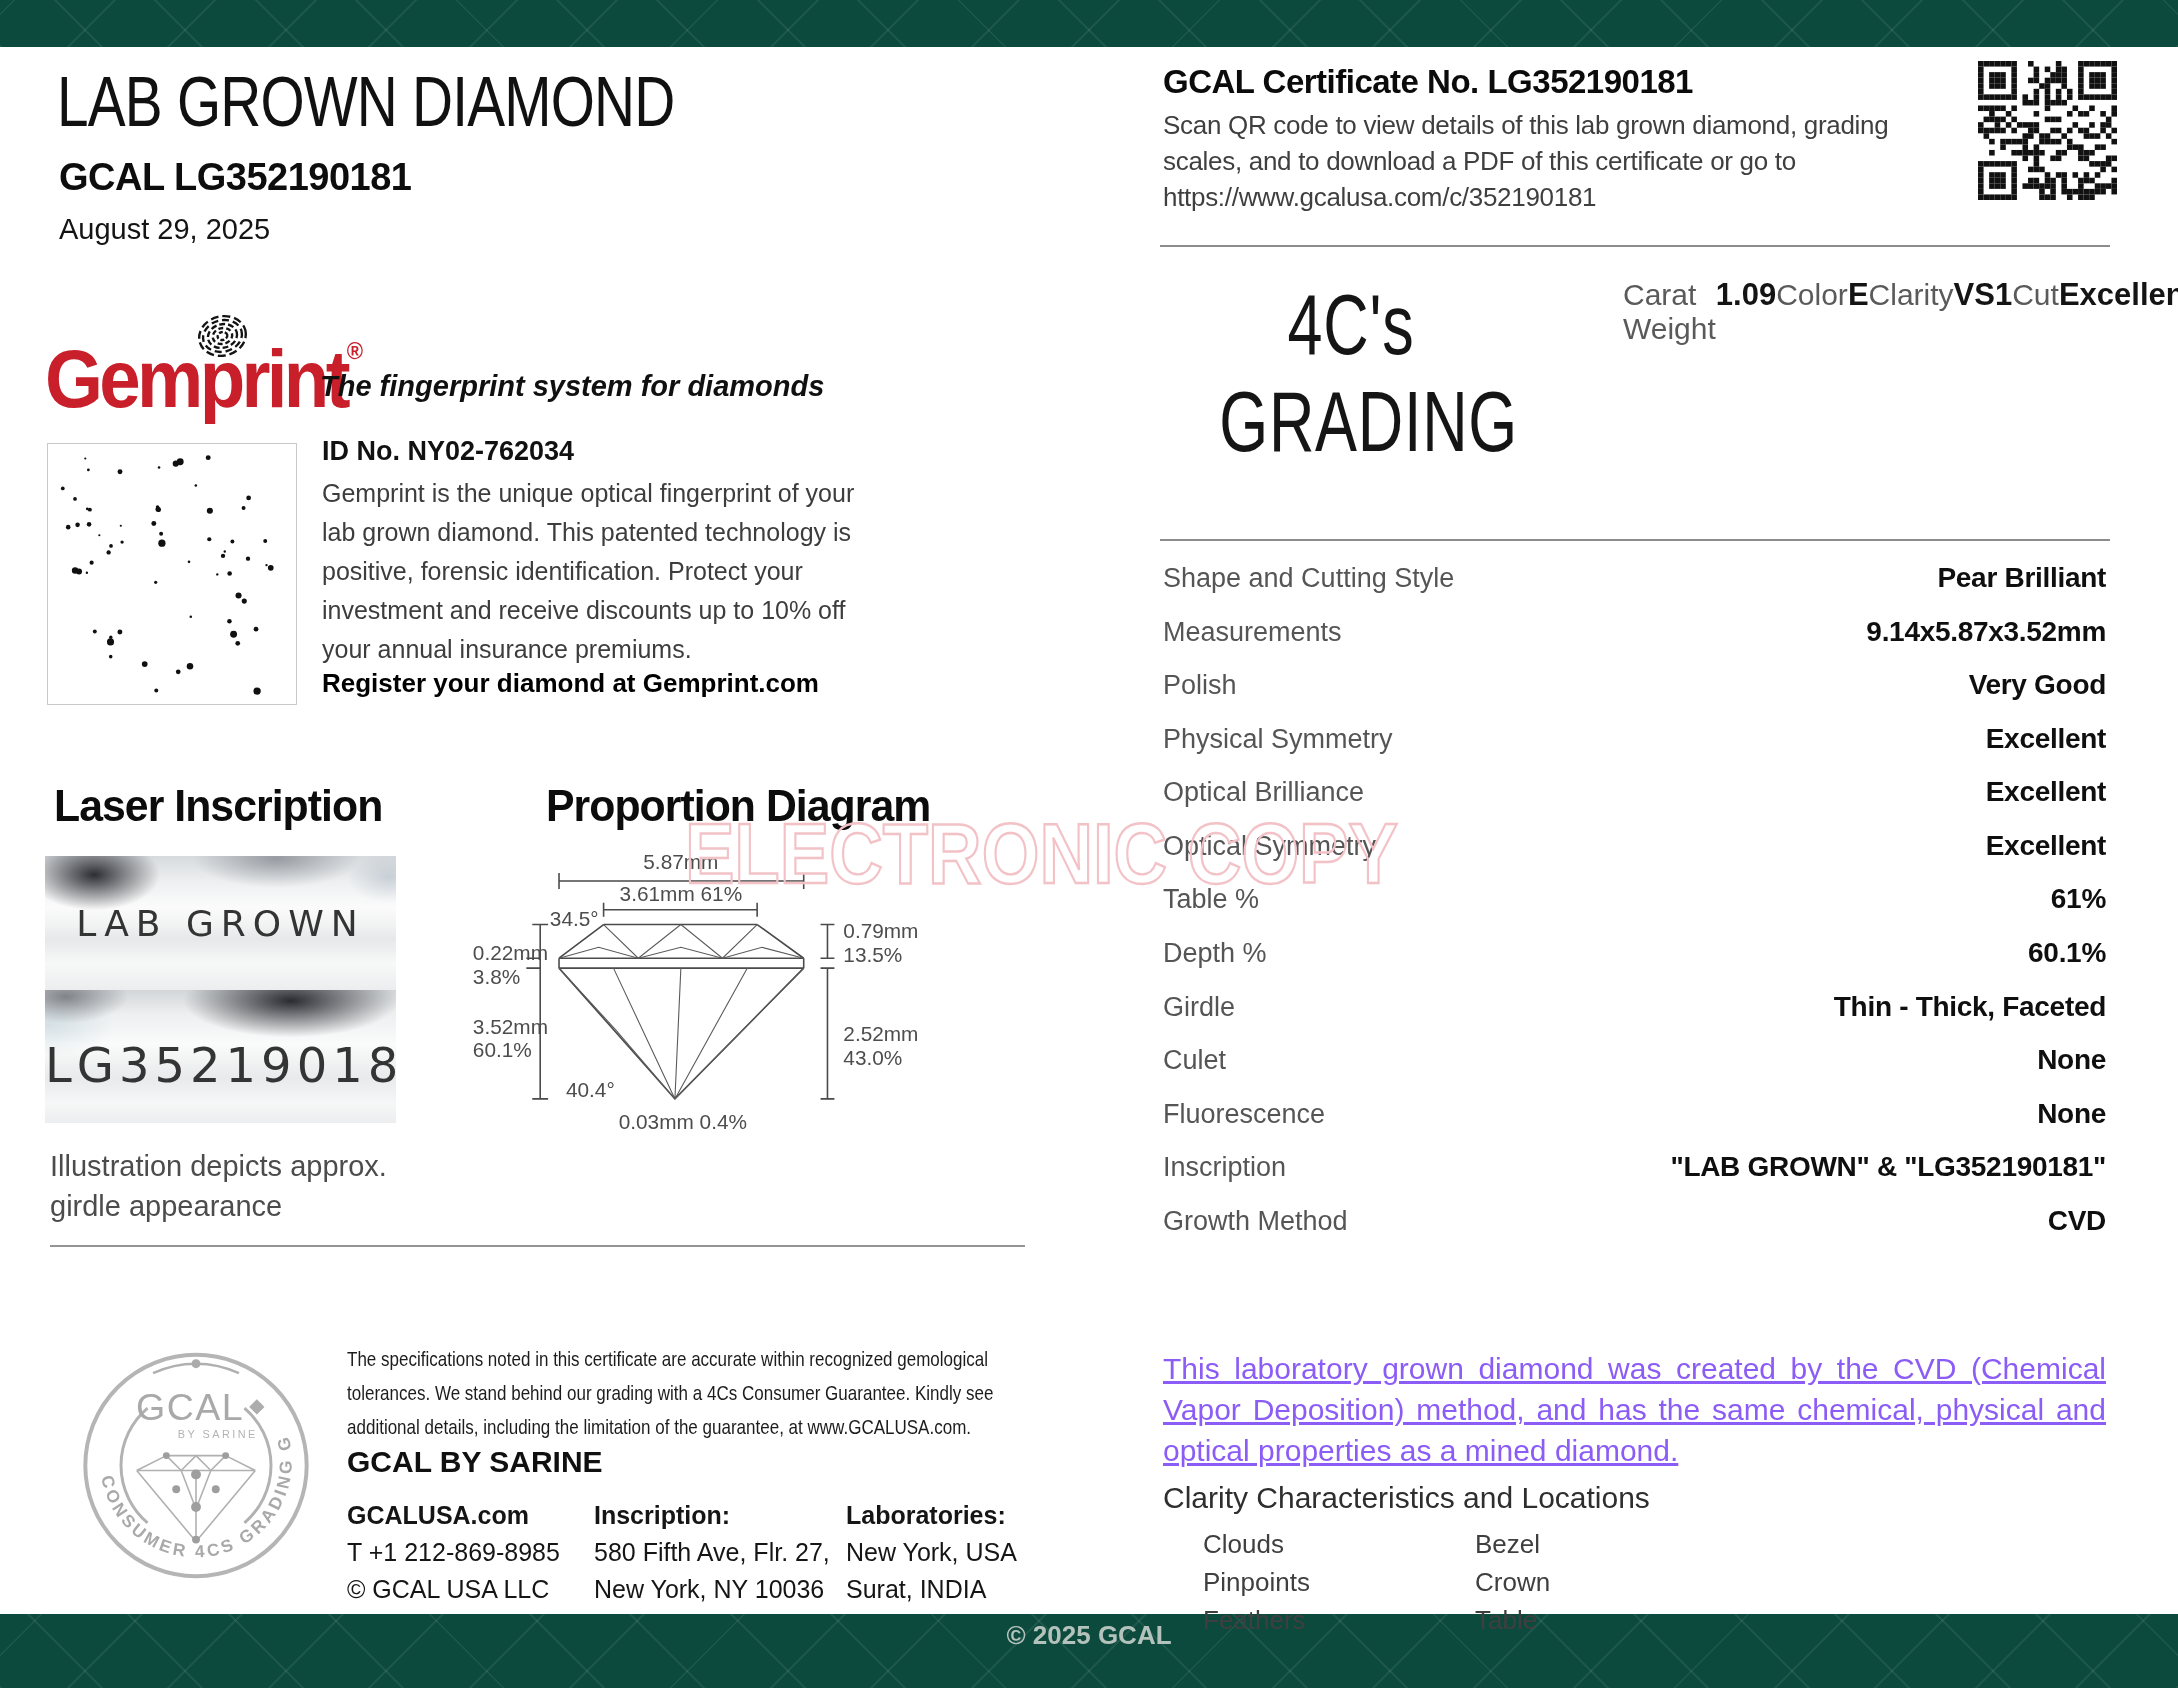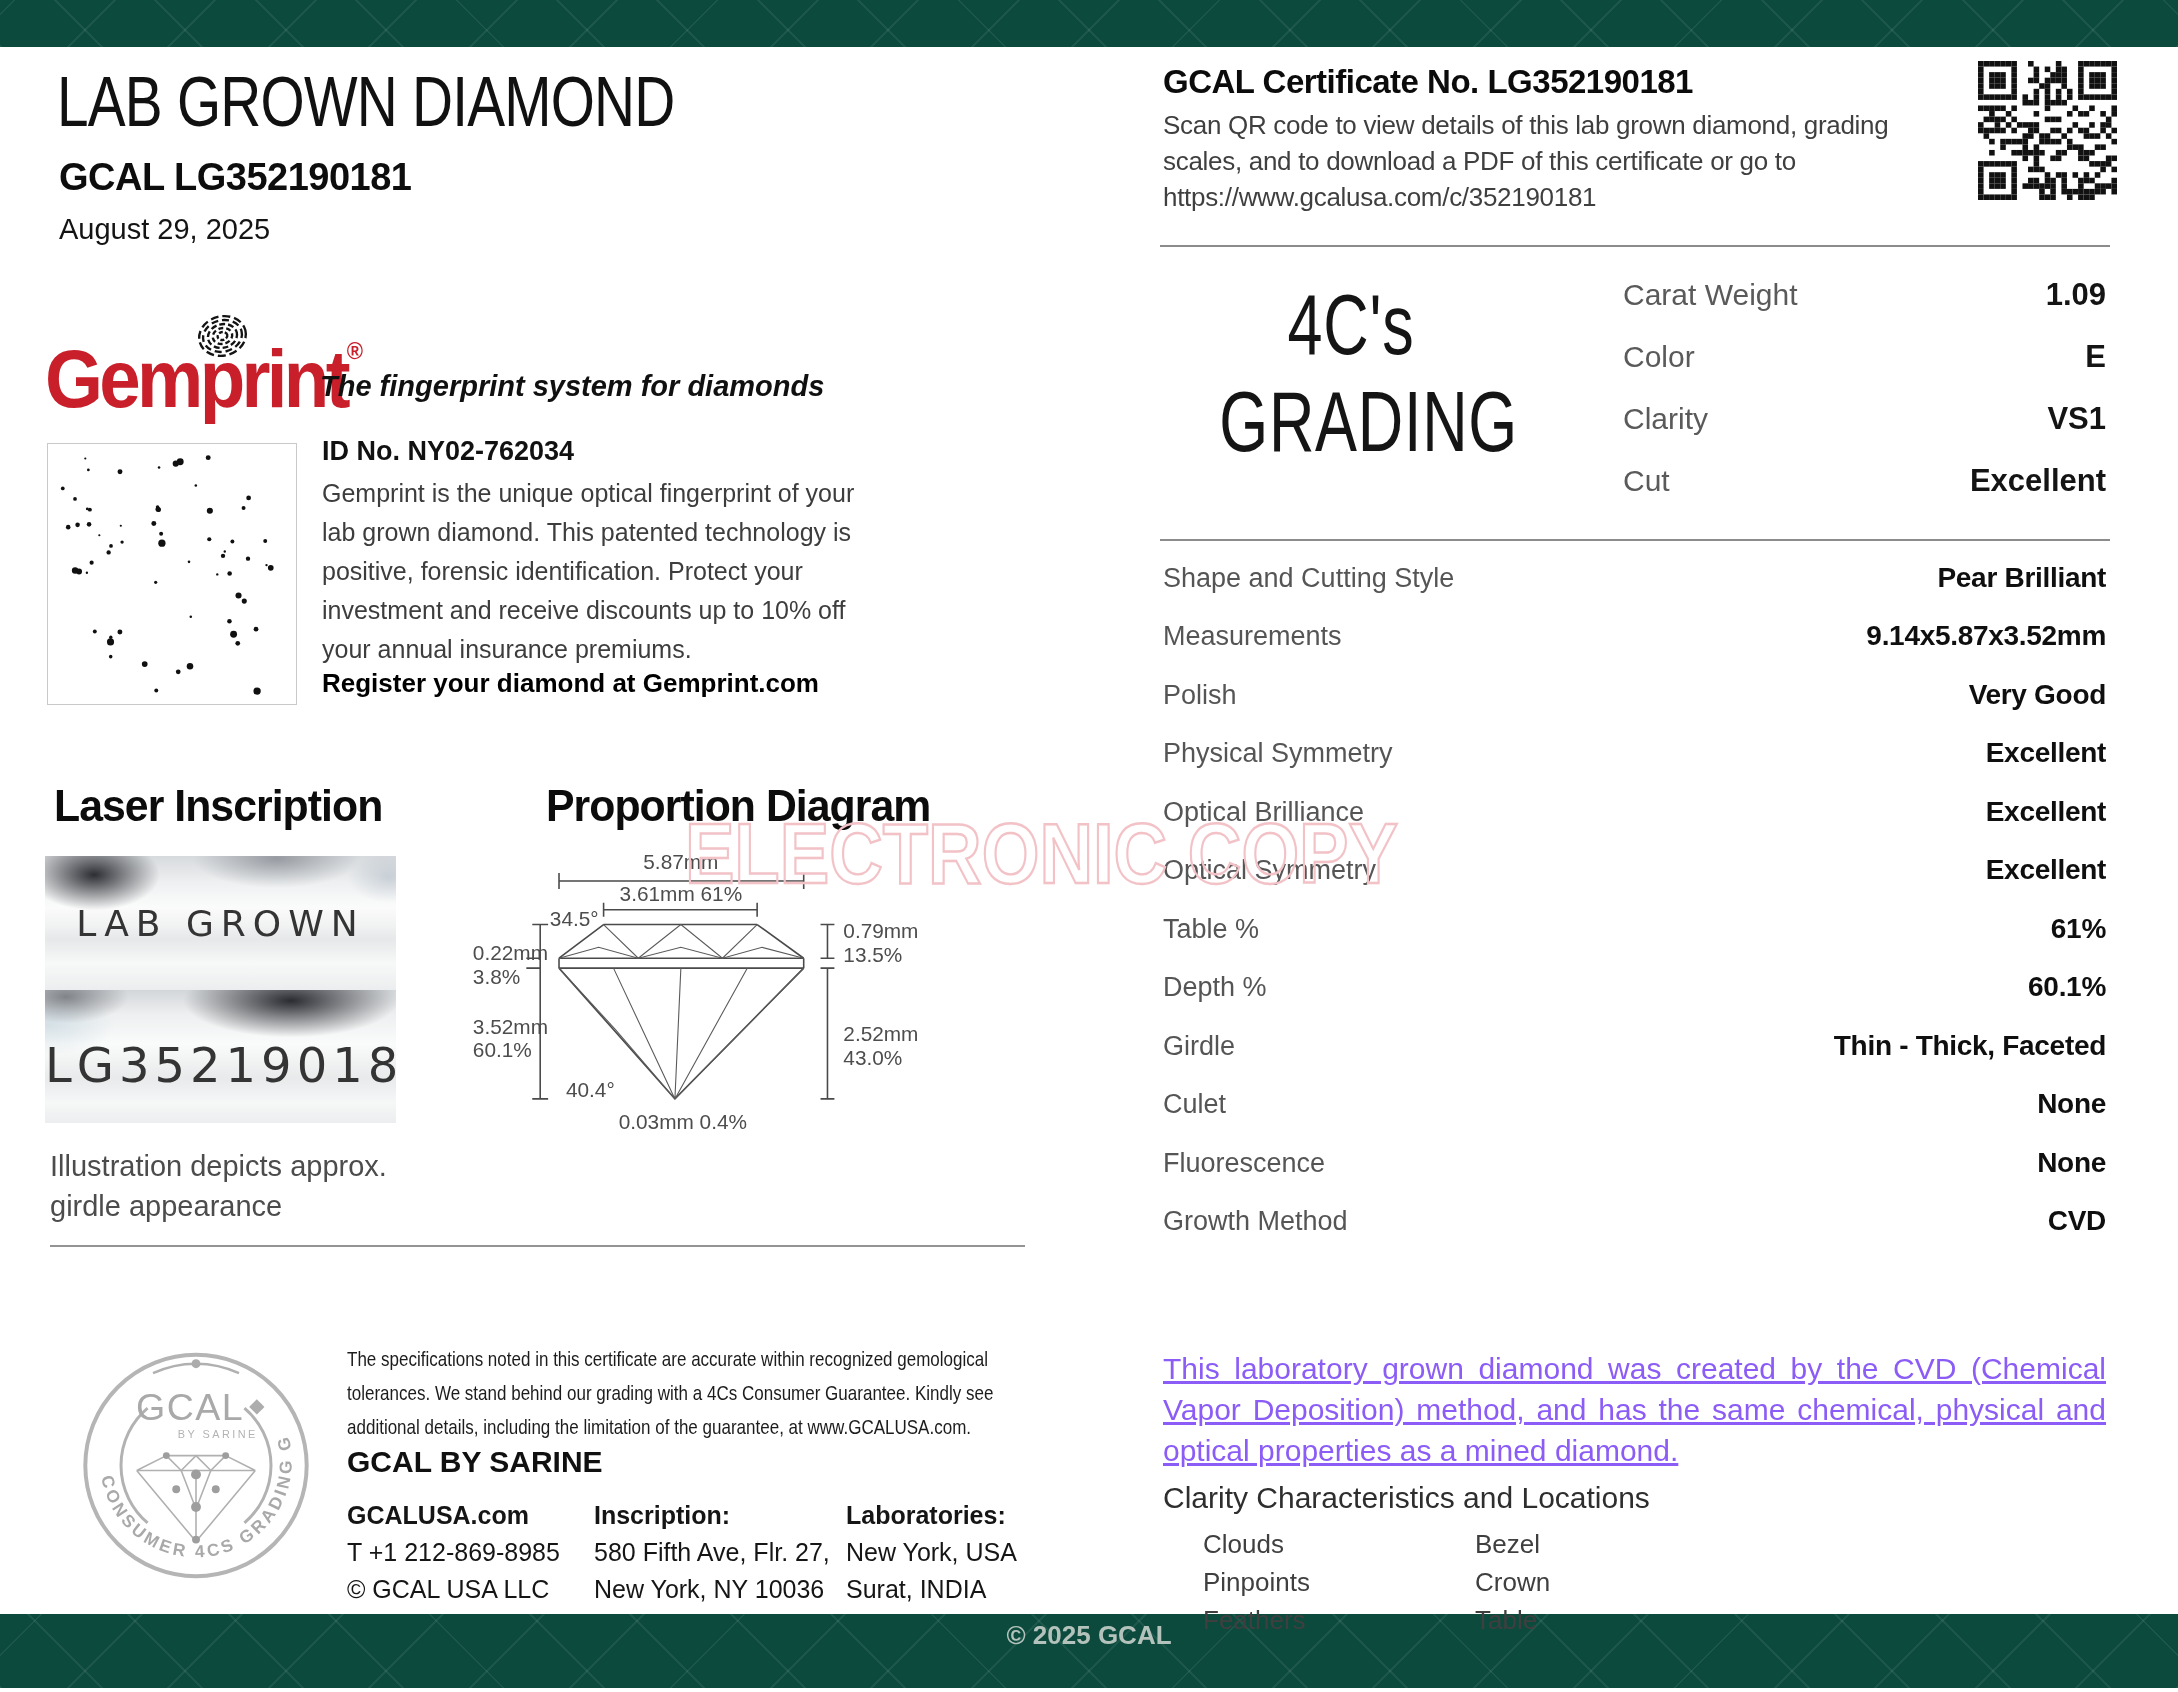--- a/index.html
+++ b/index.html
@@ -75,21 +75,21 @@
   .right-col{left:1163px;top:0;width:943px;height:1648px;}
   .cert-no{position:absolute;left:0;top:63px;font-size:33px;font-weight:700;letter-spacing:-0.5px;color:#0b0b0b;}
   .qr-caption{position:absolute;left:0;top:107px;width:762px;font-size:26px;letter-spacing:-0.3px;line-height:36px;color:#3f3f3f;}
   .qr{position:absolute;left:815px;top:61px;width:139px;height:139px;}
   .hr1{position:absolute;left:-3px;top:245px;width:950px;border-top:2px solid #8c8c8c;height:0;}
   .hr2{position:absolute;left:-3px;top:539px;width:950px;border-top:2px solid #8c8c8c;height:0;}
 
   .fourcs-title{position:absolute;left:10px;top:279px;width:356px;text-align:center;color:#151515;}
   .fourcs-title .l1{font-size:85px;font-weight:300;transform:scaleX(0.74);transform-origin:center;letter-spacing:1px;line-height:91px;}
   .fourcs-title .l2{font-size:85px;font-weight:300;transform:scaleX(0.74);transform-origin:center;letter-spacing:1px;line-height:91px;margin-top:6px;}
-  .fourcs-rows{position:absolute;left:460px;right:0;top:277px;height:222px;display:flex;flex-direction:column;justify-content:space-between;}
+  .fourcs-rows{position:absolute;left:460px;right:0;top:277px;height:222px;display:flex;flex-direction:row;justify-content:space-between;}
   .fourcs-row{display:flex;align-items:baseline;}
   .fourcs-row .lab{font-size:30px;color:#5a5a5a;}
   .fourcs-row .val{margin-left:auto;font-size:31px;font-weight:600;color:#141414;}
 
   .details-rows{position:absolute;left:0;right:0;top:562px;height:675px;display:flex;flex-direction:column;justify-content:space-between;}
   .detail-row{display:flex;align-items:baseline;}
   .detail-row .lab{font-size:27px;color:#555;}
   .detail-row .val{margin-left:auto;font-size:28px;font-weight:700;color:#0f0f0f;letter-spacing:-0.3px;}
 
   .growth-note{position:absolute;left:0;top:1348px;width:943px;font-size:30px;line-height:41px;color:#8b5cf6;text-align:justify;text-decoration:underline;}
@@ -625,20 +625,24 @@
       </div>
     <div class="detail-row">
         <span class="lab">Culet</span>
         <span class="val">None</span>
       </div>
     <div class="detail-row">
         <span class="lab">Fluorescence</span>
         <span class="val">None</span>
       </div>
     <div class="detail-row">
+        <span class="lab">Inscription</span>
+        <span class="val">"LAB GROWN" &amp; "LG352190181"</span>
+      </div>
+    <div class="detail-row">
         <span class="lab">Growth Method</span>
         <span class="val">CVD</span>
       </div>
   </div>
 
   <div class="growth-note">This laboratory grown diamond was created by the CVD (Chemical Vapor Deposition) method, and has the same chemical, physical and optical properties as a mined diamond.</div>
 
   <div class="clarity-heading">Clarity Characteristics and Locations</div>
   <div class="clarity-list">
     <div>Clouds</div>

